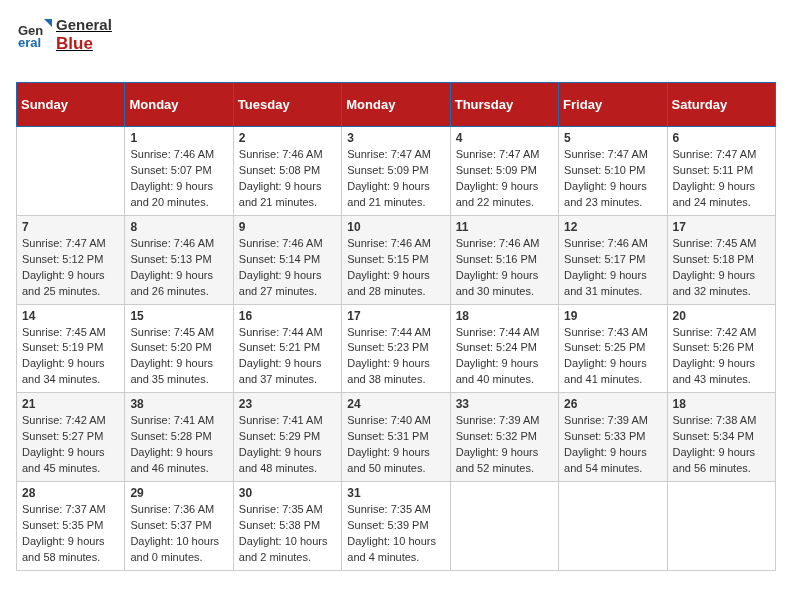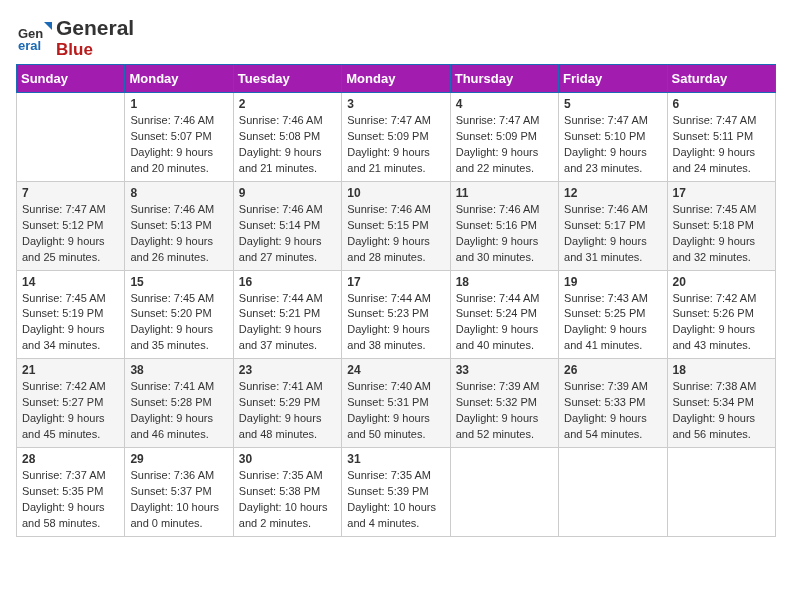--- a/index.html
+++ b/index.html
@@ -7,21 +7,22 @@
       font-family: Arial, sans-serif;
       background: #fff;
       width: 792px;
       min-height: 612px;
       padding: 16px;
     }
     .header-area {
       display: flex;
       justify-content: space-between;
       align-items: center;
-      margin-bottom: 4px;
+      margin-bottom: 28px;
+      text-decoration: underline;
     }
     .logo {
       display: flex;
       align-items: center;
       gap: 4px;
     }
     .title-area {
       text-align: right;
     }
     .month-title {
@@ -32,25 +33,25 @@
     .location-title {
       font-size: 16px;
       color: #555;
     }
     table {
       width: 100%;
       border-collapse: collapse;
       table-layout: fixed;
     }
     th {
-      background-color: #a21caf;
+      background-color: #b91c1c;
       color: #fff;
       font-size: 13px;
       font-weight: bold;
-      padding: 6px 4px;
+      padding: 14px 4px;
       text-align: left;
       border: 1px solid #1a6ab5;
     }
     td {
       vertical-align: top;
       border: 1px solid #ccc;
       padding: 4px 5px;
       font-size: 10.5px;
       color: #333;
       height: 86px;
@@ -77,21 +78,21 @@
 <body>
 
 <div class="header-area">
   <div class="logo">
   <svg width="36" height="36" viewBox="0 0 36 36">
     <text x="2" y="18" font-size="13" font-weight="bold" fill="#333" font-family="Arial">Gen</text>
     <text x="2" y="30" font-size="13" font-weight="bold" fill="#1a6ab5" font-family="Arial">eral</text>
     <polygon points="28,2 36,2 36,10" fill="#1a6ab5"></polygon>
   </svg>
   <div>
-    <span style="font-size:21px;font-weight:bold;color:#333;">General</span><br>
+    <span style="font-size:15px;font-weight:bold;color:#333;">General</span><br>
     <span style="font-size:17px;font-weight:bold;color:#b91c1c;">Blue</span>
   </div>
 </div>
   <div class="title-area">
     <div class="month-title"></div>
     <div class="location-title"></div>
   </div>
 </div>
 
 <table>

